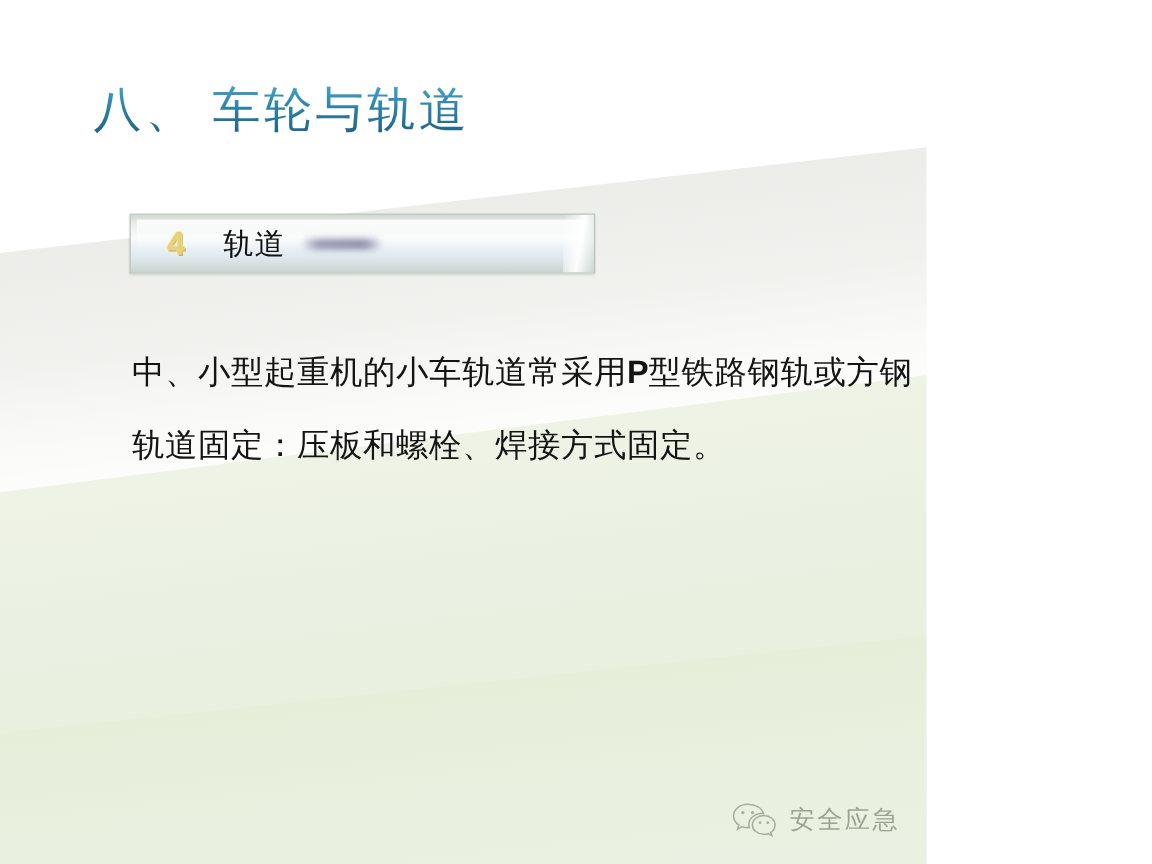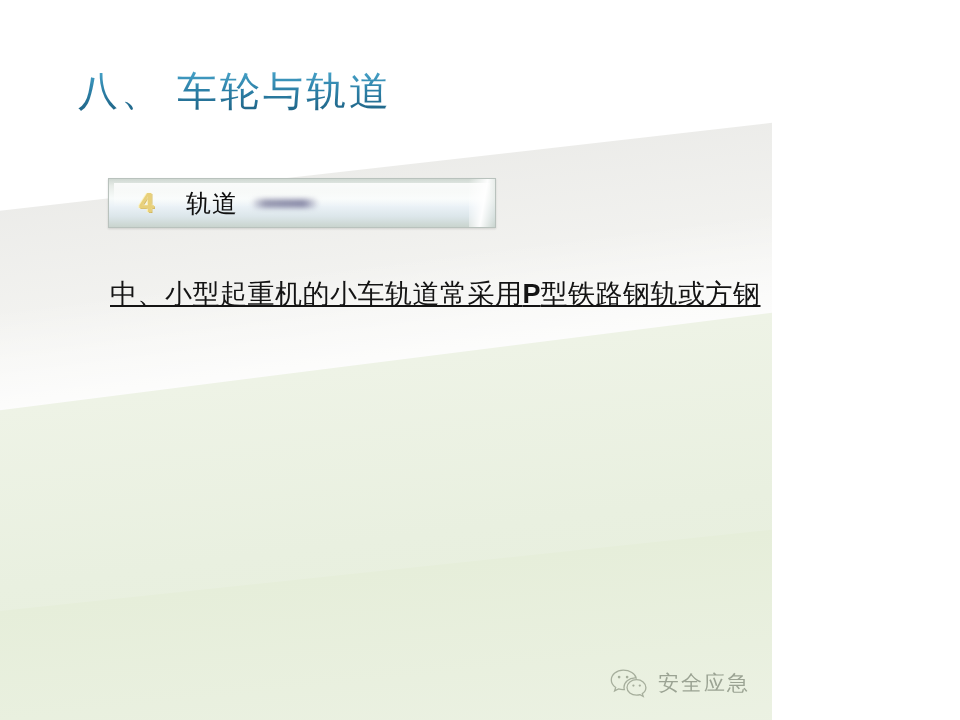--- a/index.html
+++ b/index.html
@@ -175,23 +175,22 @@
     left: 78px;
     top: 272px;
     width: 826px;
     font-size: 27px;
     line-height: 45px;
     color: #141414;
     font-family: "Liberation Serif", "DejaVu Serif", serif;
     letter-spacing: .5px;
   }
   .para {
-    margin: 0 0 3px 0;
+    margin: 16px 0 3px 0;
     text-indent: 32px;
-    text-decoration: underline;
   }
   .para .latin {
     font-family: "Liberation Sans", "DejaVu Sans", sans-serif;
     font-weight: 700;
     letter-spacing: 0;
   }
 
   
   .watermark {
     position: absolute;
@@ -225,20 +224,21 @@
   <div class="title">八、 车轮与轨道</div>
 
   <div class="banner">
     <span class="banner-num">4</span>
     <span class="banner-label">轨道</span>
     <span class="banner-redaction"></span>
   </div>
 
   <div class="body-copy" id="body-copy">
       <div class="para"><span>中、小型起重机的小车轨道常采用</span><span class="latin">P</span><span>型铁路钢轨或方钢</span></div>
+      <div class="para"><span>轨道固定：压板和螺栓、焊接方式固定。</span></div>
     </div>
 
   <div class="watermark">
     <span>
       <svg class="wm-logo" viewBox="0 0 40 30" aria-hidden="true">
         <path d="M14.2 2.2C7.6 2.2 2.3 6.6 2.3 12c0 3 1.7 5.7 4.4 7.5l-1.1 3.4 3.9-2a14.6 14.6 0 0 0 4.7.8c.4 0 .8 0 1.2-.05-.25-.8-.4-1.65-.4-2.5 0-5.1 4.9-9.2 11-9.2.4 0 .8.02 1.2.06C26.3 5.6 20.8 2.2 14.2 2.2z" fill="none" stroke="#8d9683" stroke-width="1.3"></path>
         <circle cx="10.1" cy="9.1" r="1.35" fill="#8d9683"></circle>
         <circle cx="18.1" cy="9.1" r="1.35" fill="#8d9683"></circle>
         <path d="M27.6 11.6c-5.3 0-9.6 3.5-9.6 7.8 0 4.3 4.3 7.8 9.6 7.8 1.2 0 2.3-.18 3.4-.5l3.2 1.7-.9-2.8c2.2-1.45 3.6-3.65 3.6-6.2 0-4.3-4.3-7.8-9.3-7.8z" fill="none" stroke="#8d9683" stroke-width="1.3"></path>
         <circle cx="24.4" cy="17.6" r="1.15" fill="#8d9683"></circle>

